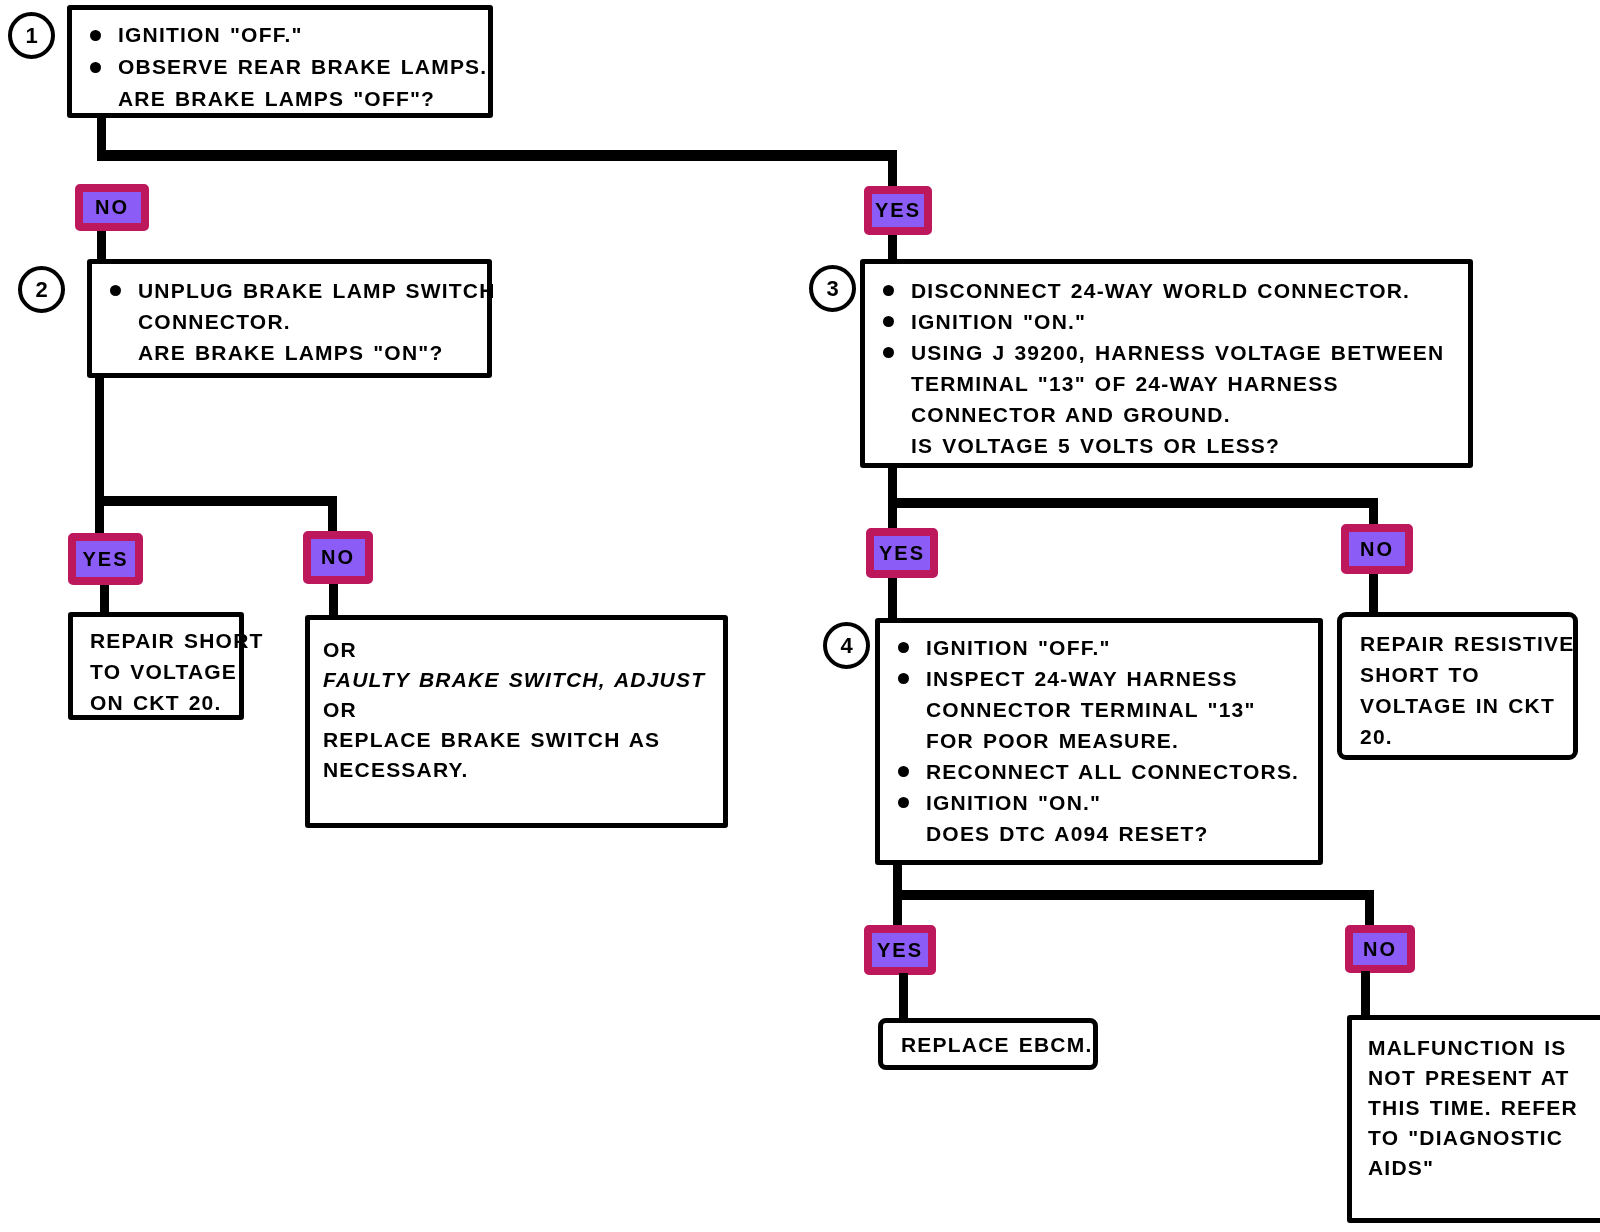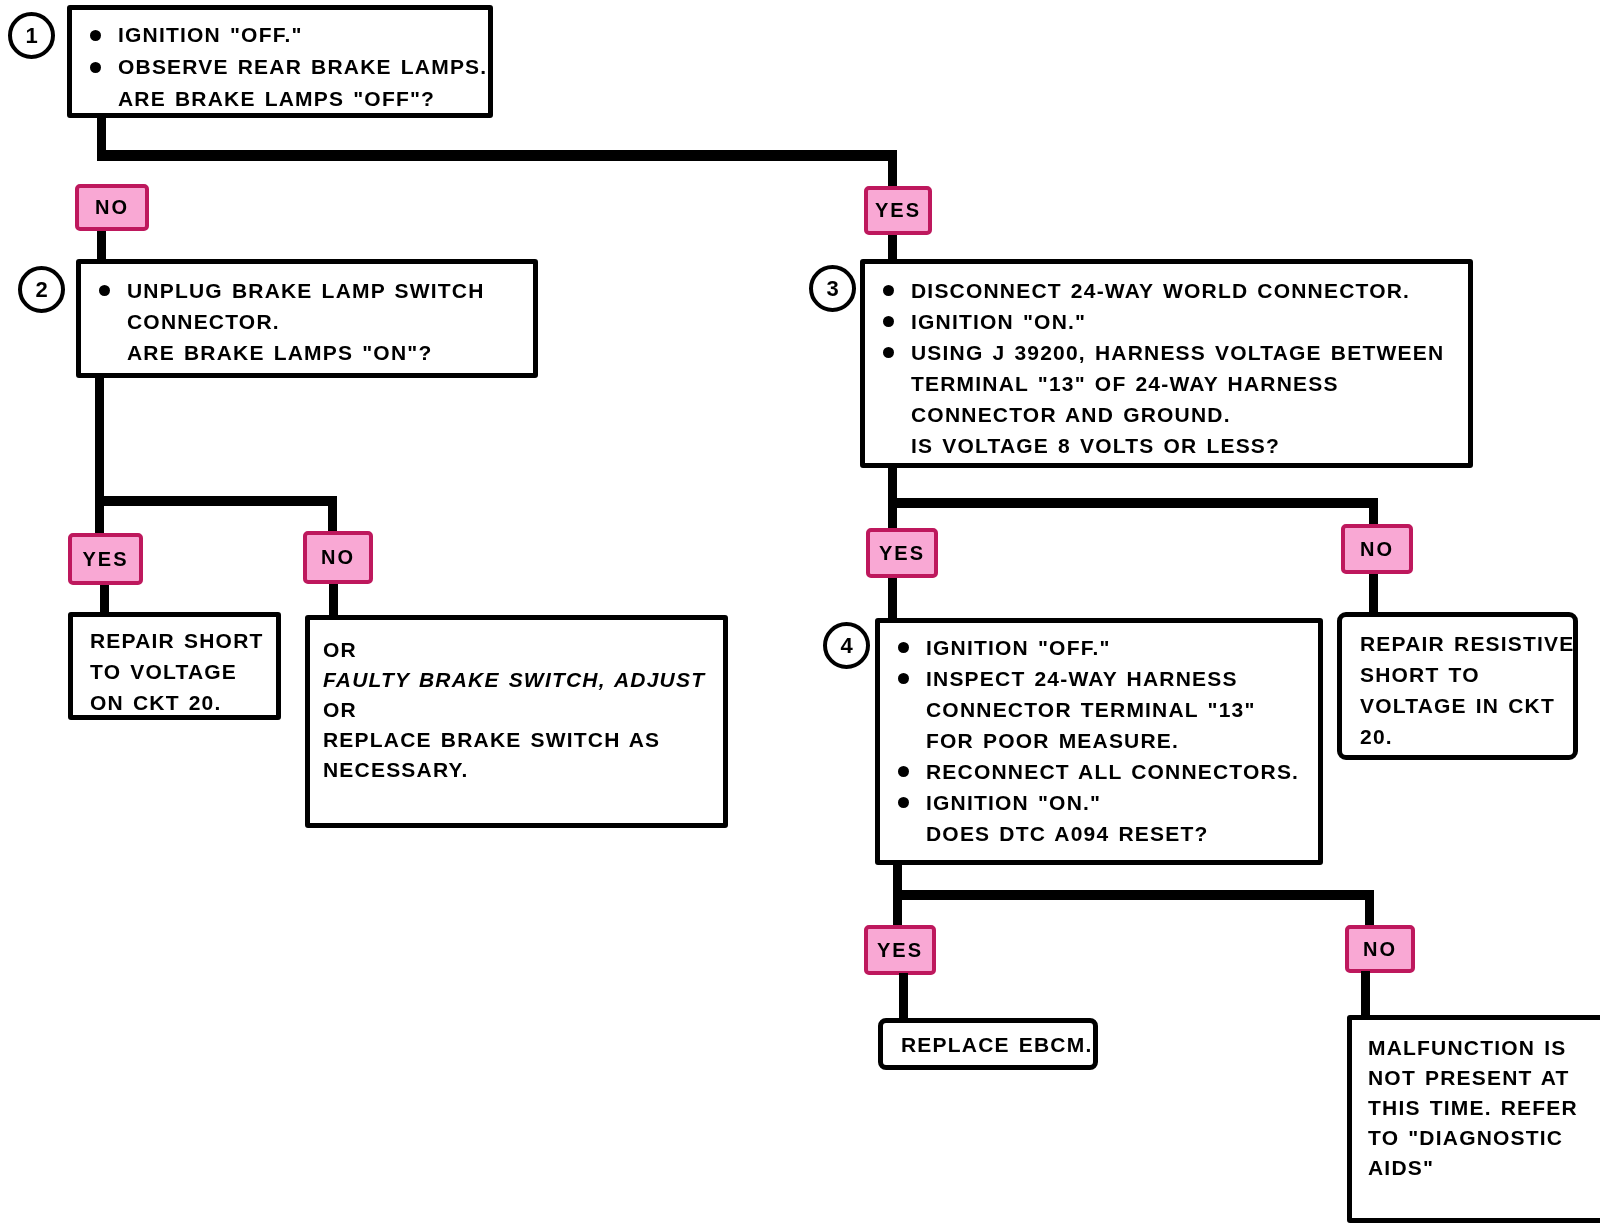--- a/index.html
+++ b/index.html
@@ -18,21 +18,21 @@
   }
   .dotcell { flex:0 0 46px; display:flex; justify-content:center; align-items:center; }
   .dot { width:11px; height:11px; border-radius:50%; background:#000; }
   .circle {
     position:absolute; width:47px; height:47px; border:4px solid #000;
     border-radius:50%; background:#fff; box-sizing:border-box;
     display:flex; align-items:center; justify-content:center;
     font-weight:bold; font-size:22px;
   }
   .lbl {
-    position:absolute; border:4px solid #be185d; background:#f9a8d4; box-sizing:border-box;
+    position:absolute; border:8px solid #be185d; background:#8b5cf6; box-sizing:border-box;
     display:flex; align-items:center; justify-content:center;
     font-weight:bold; font-size:20px; letter-spacing:2px; border-radius:5px;text-align:right;
   }
   .vl, .hl { position:absolute; background:#000; }
   .pad { box-sizing:border-box; }
 </style>
 </head>
 <body>
 
 <div class="flow">
@@ -64,21 +64,21 @@
   <div class="vl" style="left:97px; top:118px; width:9px; height:38px;"></div>
   <div class="hl" style="left:97px; top:150px; width:800px; height:11px;"></div>
   <div class="vl" style="left:888px; top:156px; width:9px; height:30px;"></div>
 
   <div class="lbl" style="left:75px; top:184px; width:74px; height:47px;">NO</div>
   <div class="lbl" style="left:864px; top:186px; width:68px; height:49px;">YES</div>
 
   <div class="vl" style="left:97px; top:231px; width:9px; height:28px;"></div>
   <div class="vl" style="left:888px; top:235px; width:9px; height:24px;"></div>
 
-  <div class="node pad" style="left:76px; top:259px; width:462px; height:119px; padding-top:11px;">
+  <div class="node pad" style="left:87px; top:259px; width:405px; height:119px; padding-top:11px;">
     <div class="line">
         <span class="dotcell">
           <span class="dot"></span>
         </span>
         <span>UNPLUG BRAKE LAMP SWITCH</span>
       </div>
     <div class="line">
         <span class="dotcell empty"></span>
         <span>CONNECTOR.</span>
       </div>
@@ -110,35 +110,35 @@
     <div class="line">
         <span class="dotcell empty"></span>
         <span>TERMINAL "13" OF 24-WAY HARNESS</span>
       </div>
     <div class="line">
         <span class="dotcell empty"></span>
         <span>CONNECTOR AND GROUND.</span>
       </div>
     <div class="line">
         <span class="dotcell empty"></span>
-        <span>IS VOLTAGE 8 VOLTS OR LESS?</span>
+        <span>IS VOLTAGE 5 VOLTS OR LESS?</span>
       </div>
   </div>
 
   <div class="vl" style="left:95px; top:378px; width:9px; height:155px;"></div>
   <div class="hl" style="left:95px; top:496px; width:242px; height:10px;"></div>
   <div class="vl" style="left:328px; top:506px; width:9px; height:27px;"></div>
 
   <div class="lbl" style="left:68px; top:533px; width:75px; height:52px;">YES</div>
   <div class="lbl" style="left:303px; top:531px; width:70px; height:53px;">NO</div>
 
   <div class="vl" style="left:100px; top:585px; width:9px; height:27px;"></div>
   <div class="vl" style="left:329px; top:584px; width:9px; height:31px;"></div>
 
-  <div class="node pad" style="left:68px; top:612px; width:213px; height:108px; padding:8px 0 0 17px;">
+  <div class="node pad" style="left:68px; top:612px; width:176px; height:108px; padding:8px 0 0 17px;">
     <div class="line">REPAIR SHORT</div>
     <div class="line">TO VOLTAGE</div>
     <div class="line">ON CKT 20.</div>
   </div>
 
   <div class="node pad" style="left:305px; top:615px; width:423px; height:213px; padding:15px 0 0 13px;">
     <div class="line" style="line-height:30px;">OR</div>
     <div class="line" style="line-height:30px;font-style:italic;">FAULTY BRAKE SWITCH, ADJUST</div>
     <div class="line" style="line-height:30px;">OR</div>
     <div class="line" style="line-height:30px;">REPLACE BRAKE SWITCH AS</div>

